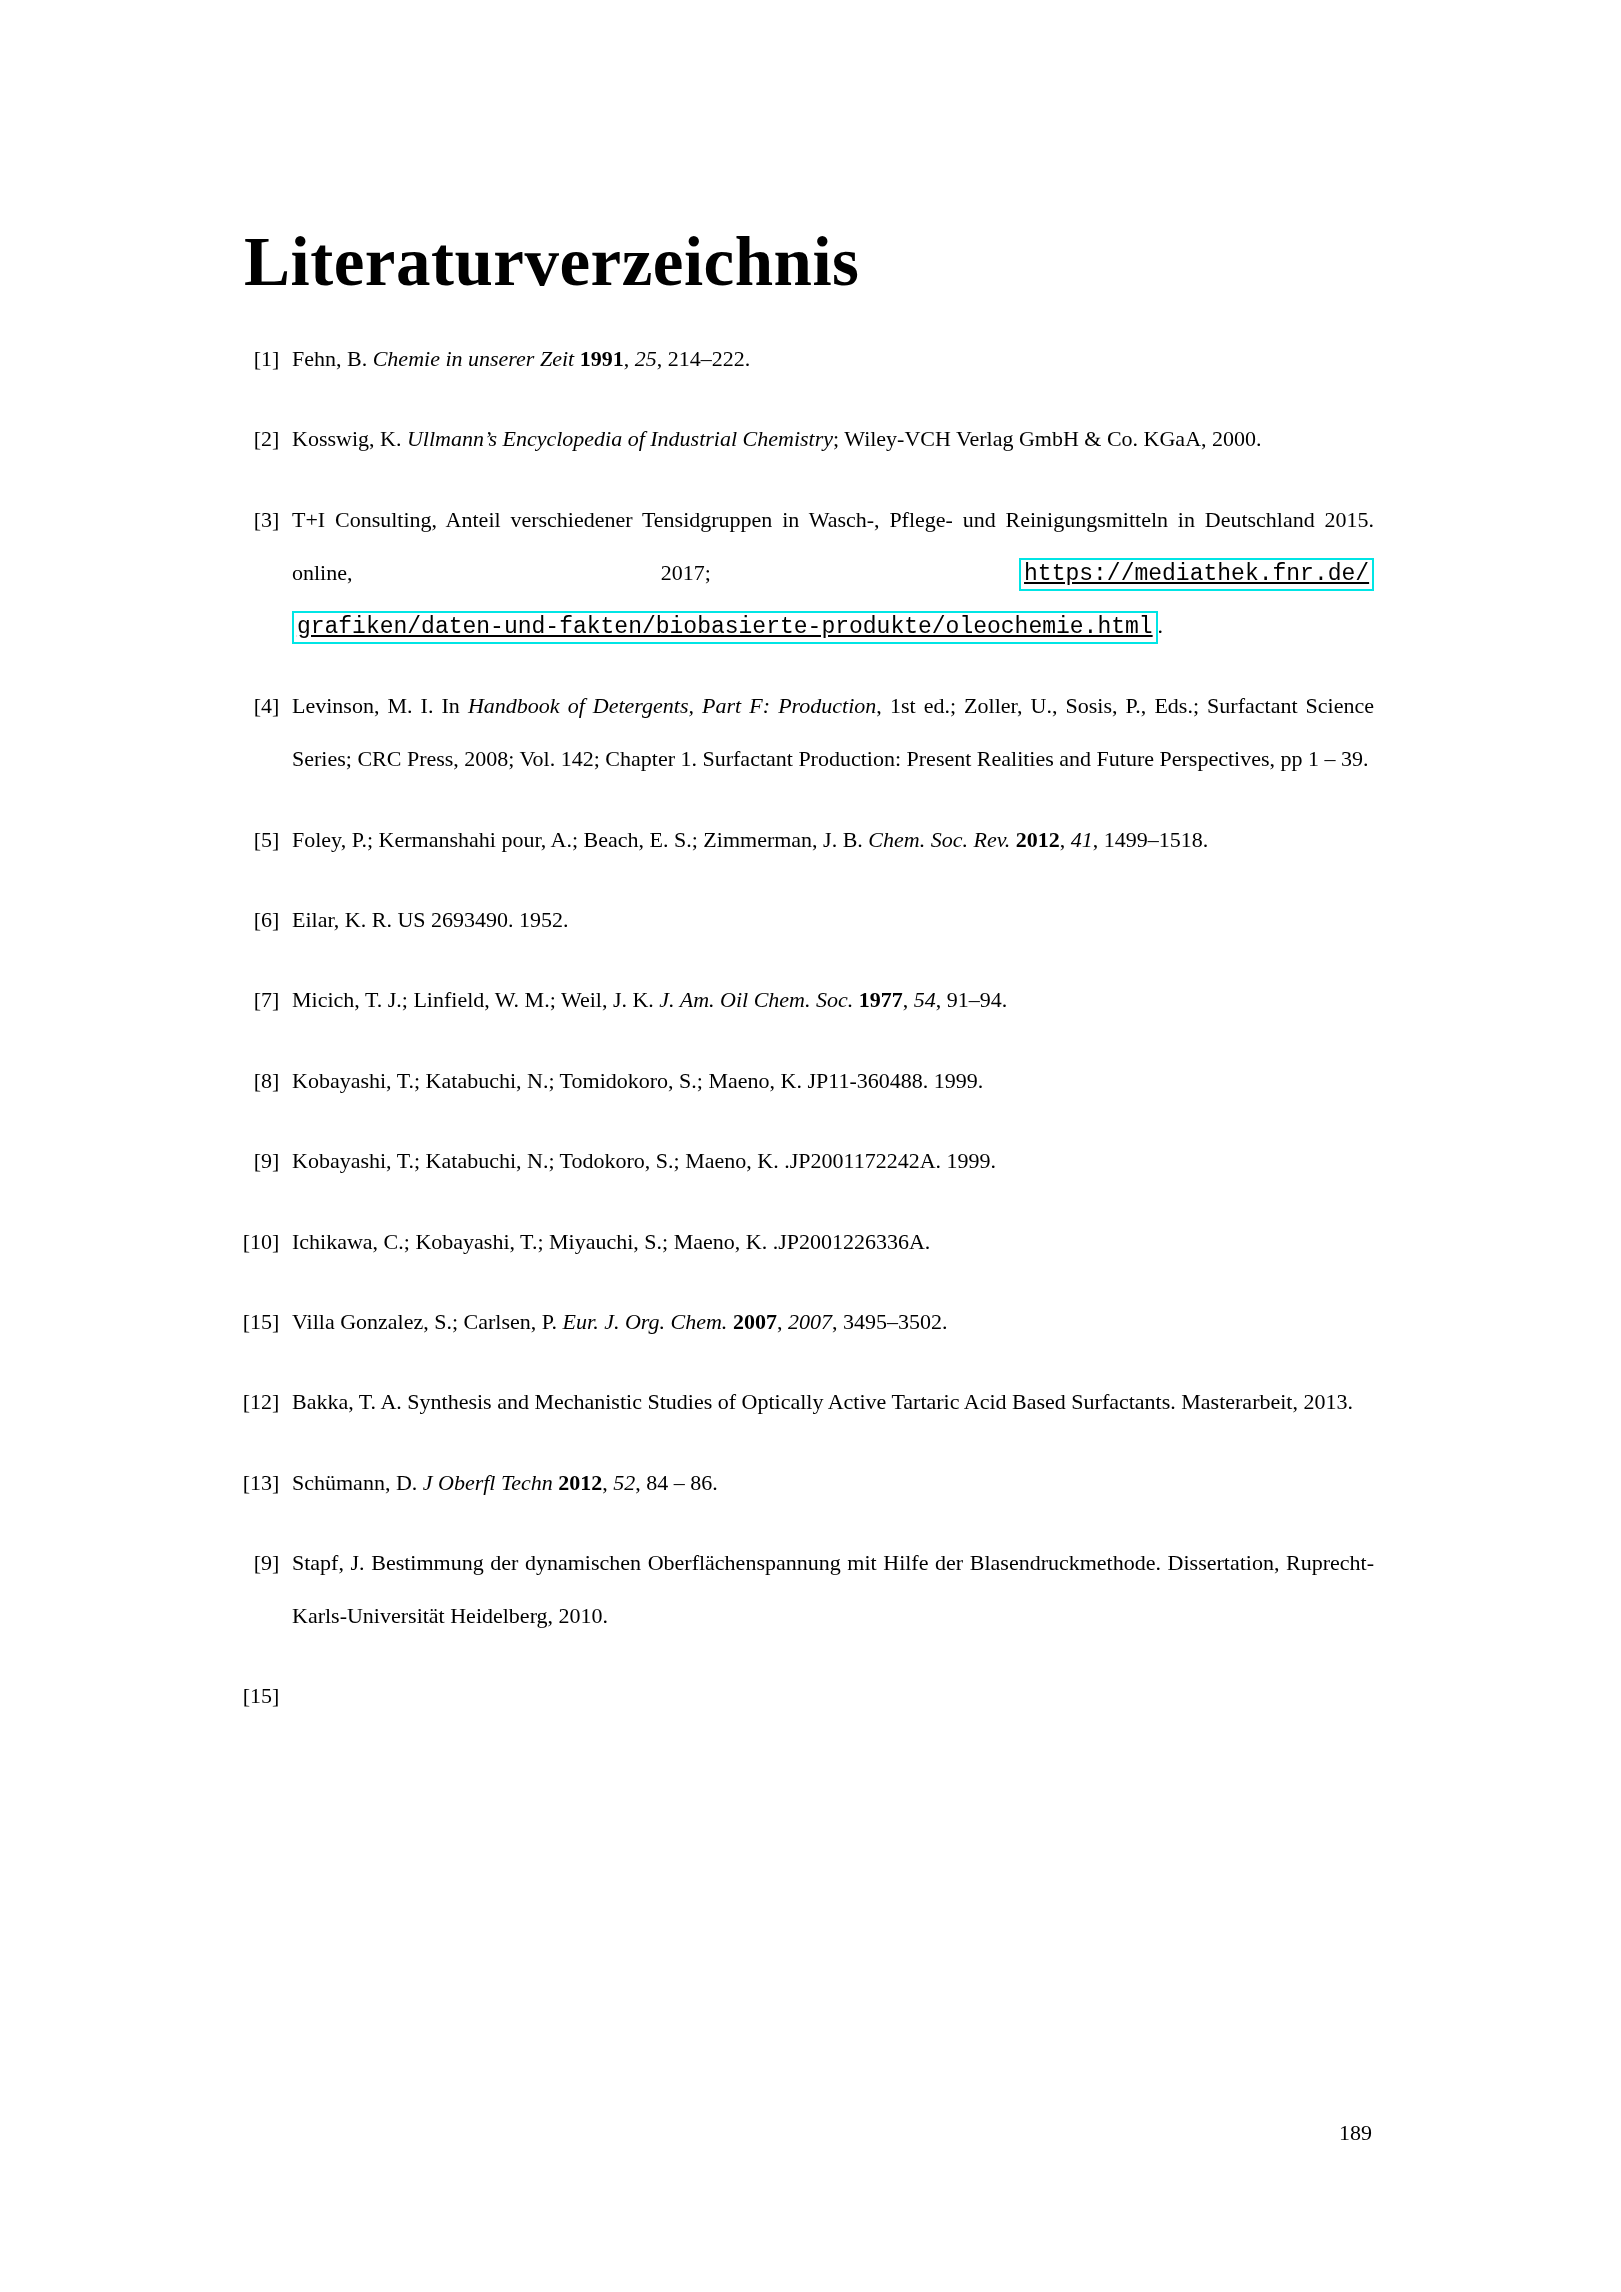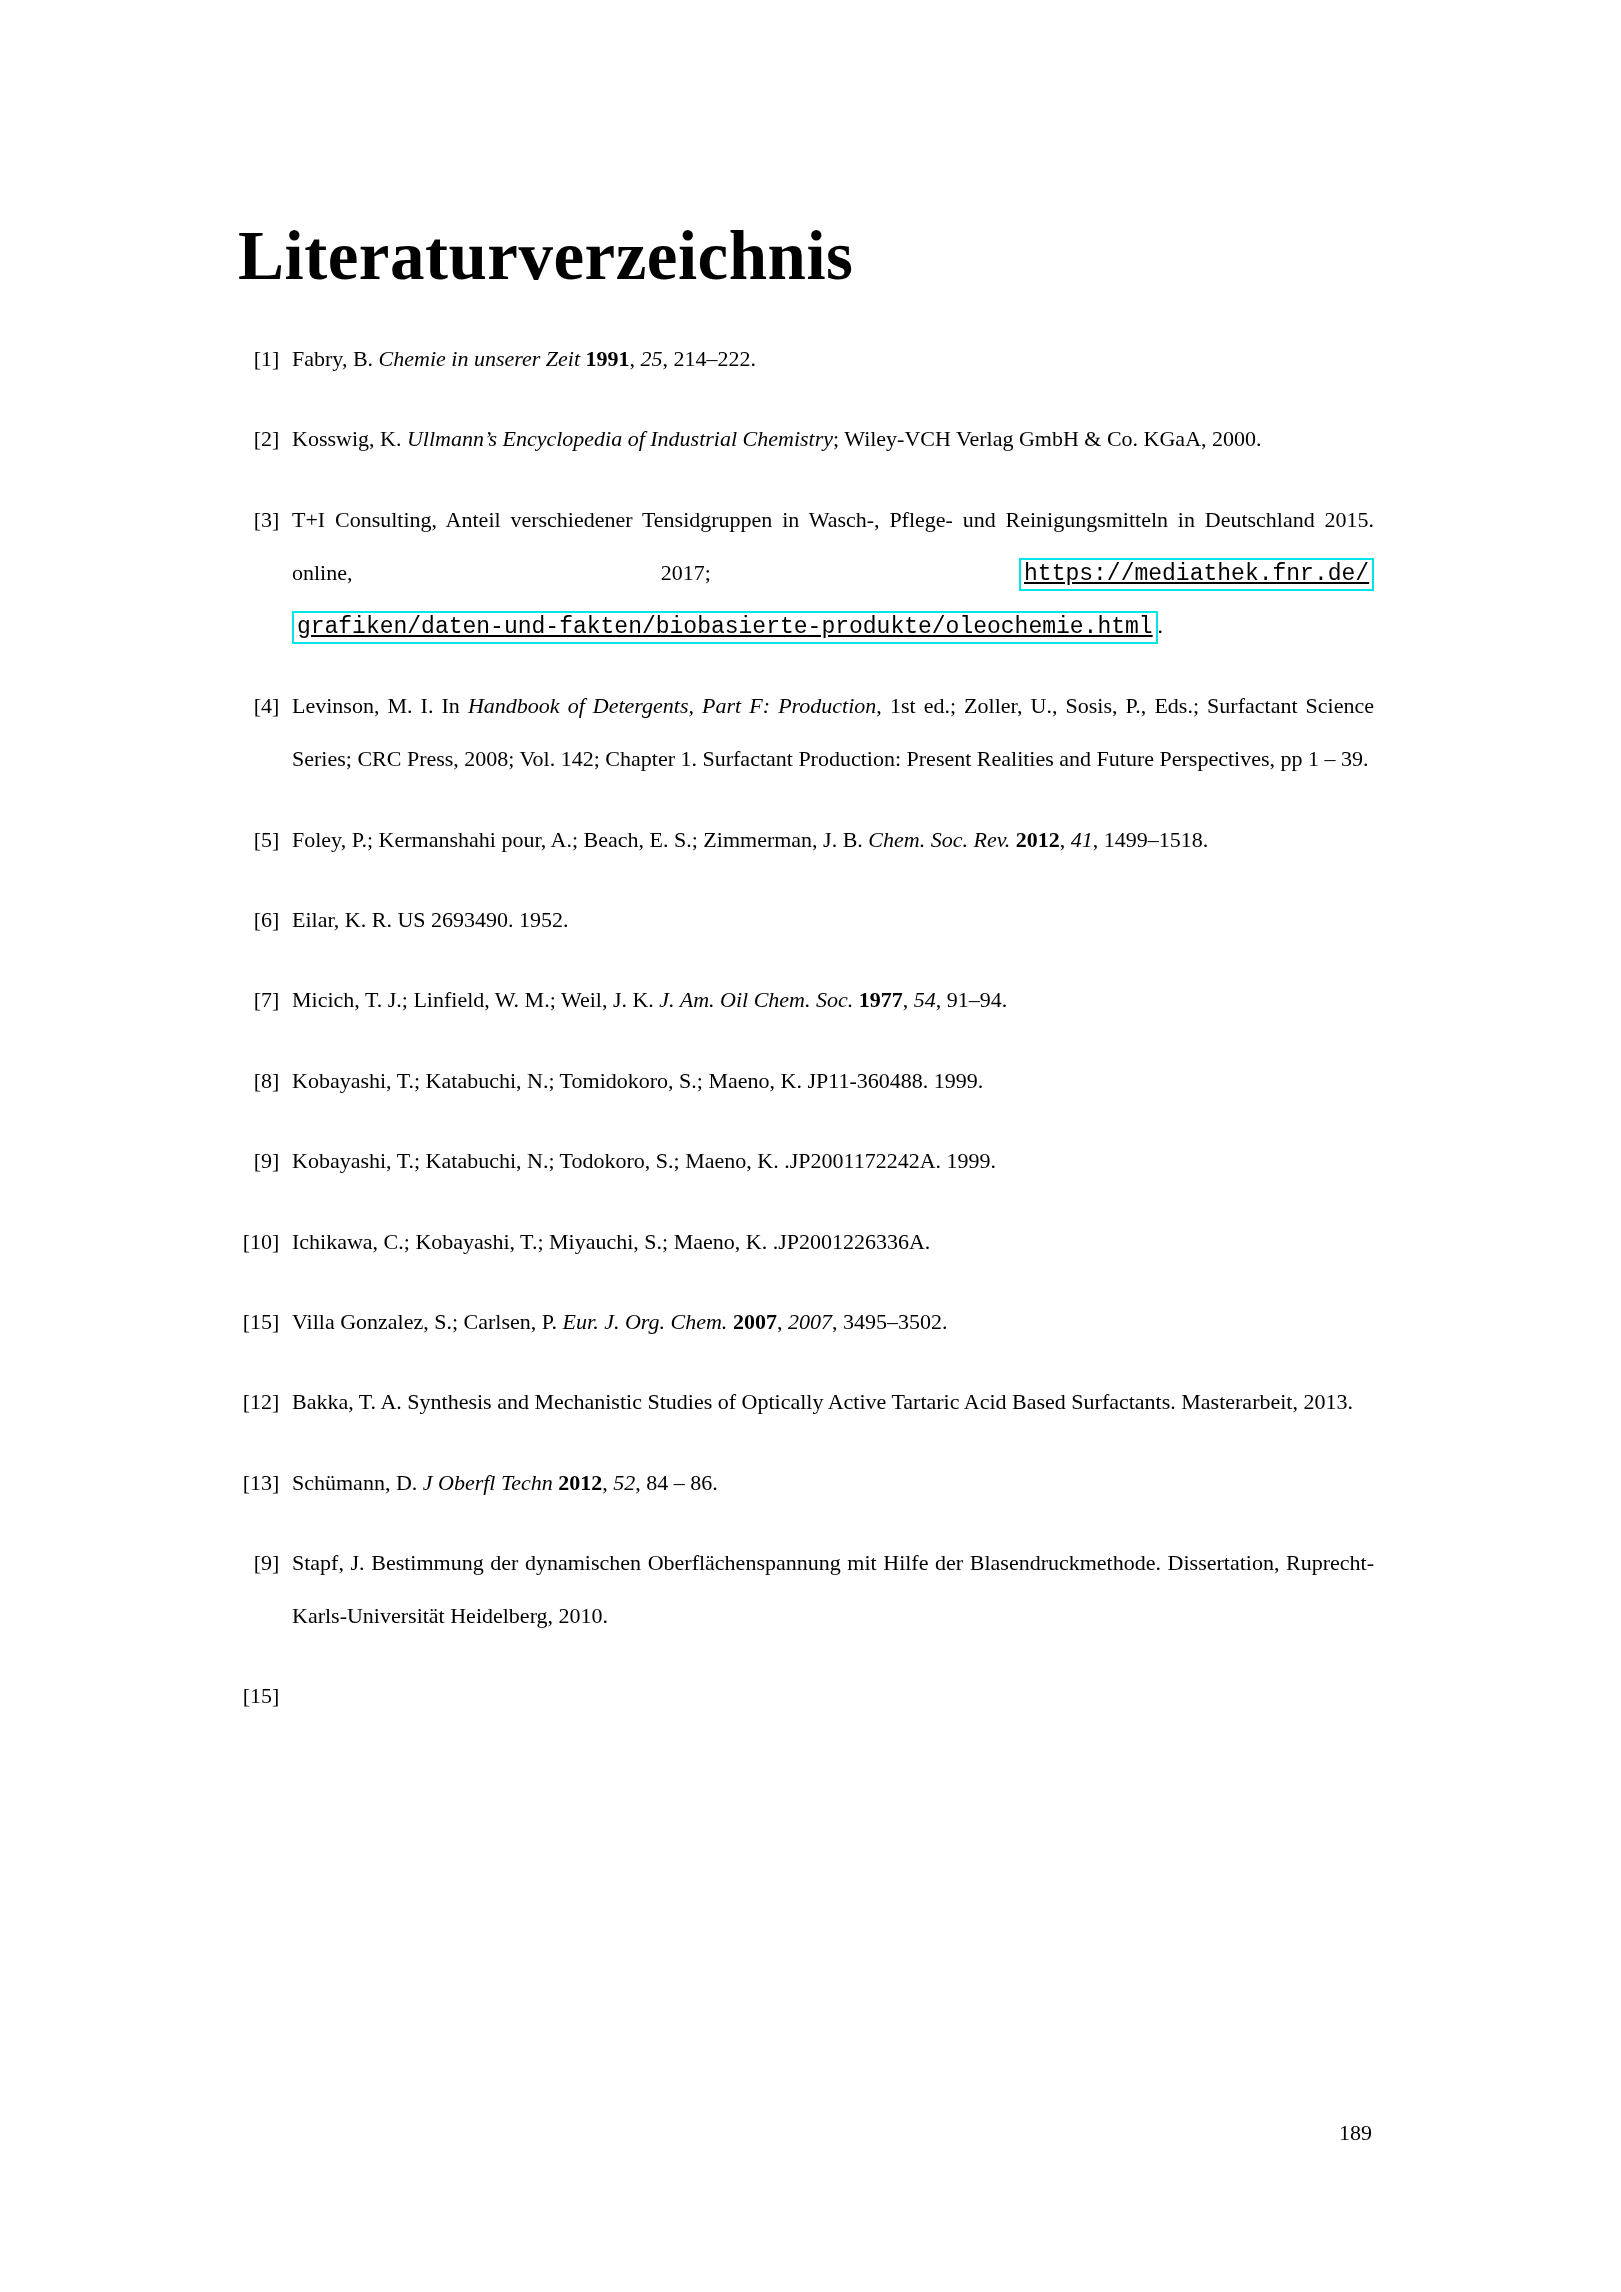--- a/index.html
+++ b/index.html
@@ -14,21 +14,21 @@
   }
   .page {
     position: absolute;
     inset: 0;
     background: #ffffff;
   }
   .title {
     position: absolute;
     left: 232px;
     top: 216px;
-    margin: 6px;
+    margin: 12px;
     font-size: 69px;
     line-height: 1;
     font-weight: 700;
     letter-spacing: 0.5px;
     white-space: nowrap;
   }
   .refs {
     position: absolute;
     left: 292px;
     top: 332px;
@@ -73,21 +73,21 @@
     font-size: 22px;
     line-height: 53px;
   }
 </style>
 </head>
 <body>
 
 <div class="page">
   <h1 class="title">Literaturverzeichnis</h1>
   <div class="refs">
-      <div class="ref"><span class="ref-label">[1]</span><span class="seg-n">Fabry, B. </span><span class="seg-i">Chemie in unserer Zeit</span><span class="seg-n"> </span><span class="seg-b">1991</span><span class="seg-n">, </span><span class="seg-i">25</span><span class="seg-n">, 214–222.</span></div>
+      <div class="ref"><span class="ref-label">[1]</span><span class="seg-n">Fehn, B. </span><span class="seg-i">Chemie in unserer Zeit</span><span class="seg-n"> </span><span class="seg-b">1991</span><span class="seg-n">, </span><span class="seg-i">25</span><span class="seg-n">, 214–222.</span></div>
       <div class="ref"><span class="ref-label">[2]</span><span class="seg-n">Kosswig, K. </span><span class="seg-i">Ullmann’s Encyclopedia of Industrial Chemistry</span><span class="seg-n">; Wiley-VCH Verlag GmbH &amp; Co. KGaA, 2000.</span></div>
       <div class="ref"><span class="ref-label">[3]</span><span class="seg-n">T+I Consulting, Anteil verschiedener Tensidgruppen in Wasch-, Pflege- und Reinigungsmitteln in Deutschland 2015. online, 2017; </span><span class="seg-u" style="border-color: rgb(0, 229, 229);">https://mediathek.fnr.de/</span><span class="seg-u" style="border-color: rgb(0, 229, 229);">grafiken/daten-und-fakten/biobasierte-produkte/oleochemie.html</span><span class="seg-n">.</span></div>
       <div class="ref"><span class="ref-label">[4]</span><span class="seg-n">Levinson, M. I. In </span><span class="seg-i">Handbook of Detergents, Part F: Production</span><span class="seg-n">, 1st ed.; Zoller, U., Sosis, P., Eds.; Surfactant Science Series; CRC Press, 2008; Vol. 142; Chapter 1. Surfactant Production: Present Realities and Future Perspectives, pp 1 – 39.</span></div>
       <div class="ref"><span class="ref-label">[5]</span><span class="seg-n">Foley, P.; Kermanshahi pour, A.; Beach, E. S.; Zimmerman, J. B. </span><span class="seg-i">Chem. Soc. Rev.</span><span class="seg-n"> </span><span class="seg-b">2012</span><span class="seg-n">, </span><span class="seg-i">41</span><span class="seg-n">, 1499–1518.</span></div>
       <div class="ref"><span class="ref-label">[6]</span><span class="seg-n">Eilar, K. R. US 2693490. 1952.</span></div>
       <div class="ref"><span class="ref-label">[7]</span><span class="seg-n">Micich, T. J.; Linfield, W. M.; Weil, J. K. </span><span class="seg-i">J. Am. Oil Chem. Soc.</span><span class="seg-n"> </span><span class="seg-b">1977</span><span class="seg-n">, </span><span class="seg-i">54</span><span class="seg-n">, 91–94.</span></div>
       <div class="ref"><span class="ref-label">[8]</span><span class="seg-n">Kobayashi, T.; Katabuchi, N.; Tomidokoro, S.; Maeno, K. JP11-360488. 1999.</span></div>
       <div class="ref"><span class="ref-label">[9]</span><span class="seg-n">Kobayashi, T.; Katabuchi, N.; Todokoro, S.; Maeno, K. .JP2001172242A. 1999.</span></div>
       <div class="ref"><span class="ref-label">[10]</span><span class="seg-n">Ichikawa, C.; Kobayashi, T.; Miyauchi, S.; Maeno, K. .JP2001226336A.</span></div>
       <div class="ref"><span class="ref-label">[15]</span><span class="seg-n">Villa Gonzalez, S.; Carlsen, P. </span><span class="seg-i">Eur. J. Org. Chem.</span><span class="seg-n"> </span><span class="seg-b">2007</span><span class="seg-n">, </span><span class="seg-i">2007</span><span class="seg-n">, 3495–3502.</span></div>

